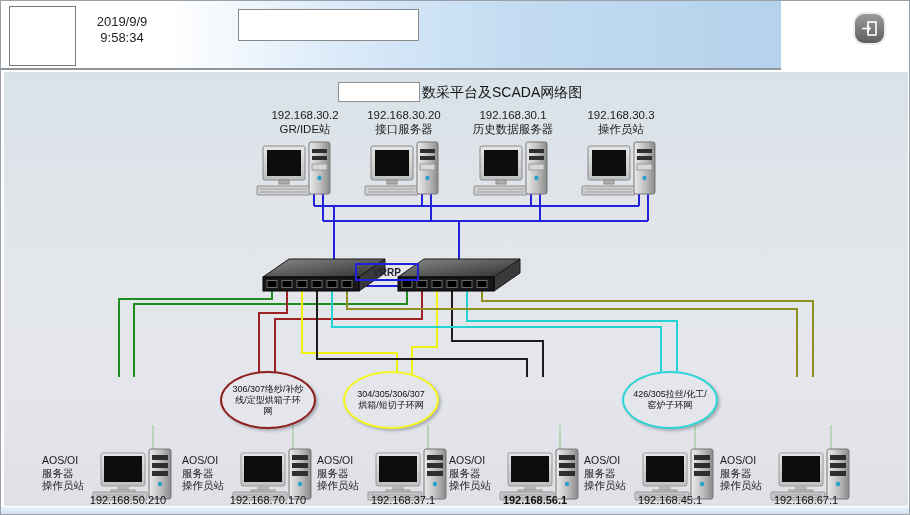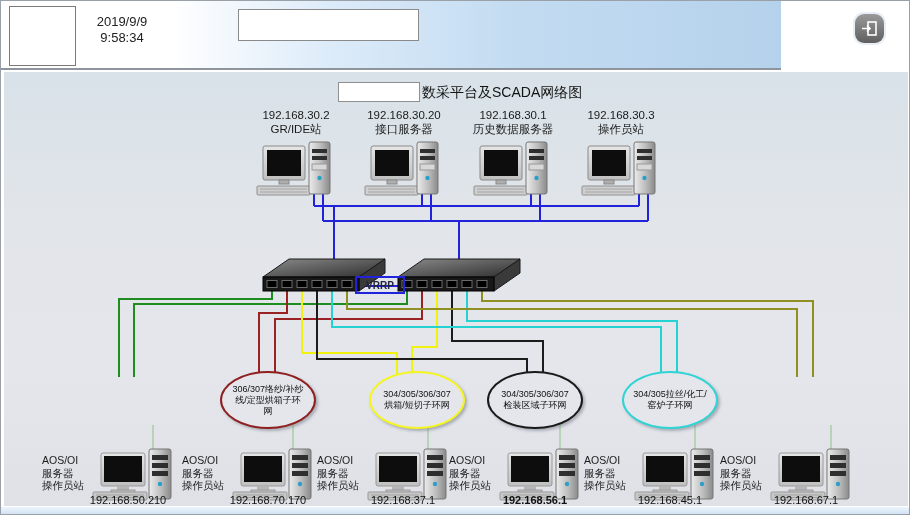--- a/index.html
+++ b/index.html
@@ -29,22 +29,22 @@
 
   .top-station-label { position:absolute; width:124px; text-align:center; font-size:11.5px; color:#1a1a1a; line-height:14px; top:107px; }
   .bottom-name { position:absolute; width:58px; font-size:10.5px; color:#1a1a1a; line-height:12.5px; top:453px; }
   .bottom-ip { position:absolute; width:120px; text-align:center; font-size:11px; color:#111; top:493px; }
 
   .ring { position:absolute; top:370px; width:96px; height:58px; border-radius:50%;
           border:2.5px solid #333; background:#e4e6ec; box-shadow:2px 2px 3px rgba(110,115,125,.5);
           display:flex; align-items:center; justify-content:center; text-align:center;
           font-size:9px; line-height:11px; color:#111; padding:3px 9px; word-break:break-all; }
 
-  .vrrp-box { position:absolute; left:354px; top:262px; width:50px; height:18px; border:2px solid #2222dd; background:transparent;
-              display:flex; align-items:center; justify-content:center; font-size:10px; color:#23233a; font-weight:bold;margin-top:13px; }
+  .vrrp-box { position:absolute; left:354px; top:262px; width:64px; height:18px; border:2px solid #2222dd; background:transparent;
+              display:flex; align-items:center; justify-content:center; font-size:10px; color:#23233a; font-weight:bold; }
 
   .bottom-strip { position:absolute; left:0px; top:505px; width:910px; height:10px; z-index:4;
                   background:linear-gradient(180deg,#eef5fc,#c9dcef); border-top:1px solid #ffffff; }
 </style>
 </head>
 <body>
 
 <div class="window">
 
   <div class="main-bg"></div>
@@ -171,43 +171,42 @@
     <use href="#pc-lcd" x="507" y="450"></use>
     <use href="#pc-lcd" x="642" y="450"></use>
     <use href="#pc-lcd" x="778" y="450"></use>
   </svg>
 
   <div class="labels">
 
     <div class="diagram-title-box"></div>
     <div class="diagram-title">数采平台及SCADA网络图</div>
 
-    <div class="top-station-label" style="left:233px;">
+    <div class="top-station-label" style="left:242px;">
       <div>192.168.30.2</div>
       <div>GR/IDE站</div>
     </div>
     <div class="top-station-label" style="left:341px;">
       <div>192.168.30.20</div>
       <div>接口服务器</div>
     </div>
     <div class="top-station-label" style="left:450px;">
       <div>192.168.30.1</div>
       <div>历史数据服务器</div>
     </div>
     <div class="top-station-label" style="left:558px;">
       <div>192.168.30.3</div>
       <div>操作员站</div>
     </div>
 
     <div class="vrrp-box" style="border-color: rgb(34, 34, 221);">VRRP</div>
 
     <div class="ring" style="left: 219px; border-color: rgb(143, 32, 32);">306/307络纱/补纱线/定型烘箱子环网</div>
-    <div class="ring" style="left: 368px; border-color: rgb(245, 245, 32); text-align: center;">304/305/306/307烘箱/短切子环网</div>
-    <div class="ring" style="left: 486px; border-color: rgb(26, 26, 26);">304/305/306/307检装区域子环网</div>
-    <div class="ring" style="left: 621px; border-color: rgb(47, 212, 212);">304/305拉丝/化工/窑炉子环网</div>
+    <div class="ring" style="left: 342px; border-color: rgb(245, 245, 32); text-align: center;">304/305/306/307烘箱/短切子环网</div>
+    <div class="ring" style="left: 621px; border-color: rgb(47, 212, 212);">426/305拉丝/化工/窑炉子环网</div>
 
     <div class="bottom-name" style="left:41px;">
       <div>AOS/OI</div>
       <div>服务器</div>
       <div>操作员站</div>
     </div>
     <div class="bottom-name" style="left:181px;">
       <div>AOS/OI</div>
       <div>服务器</div>
       <div>操作员站</div>

